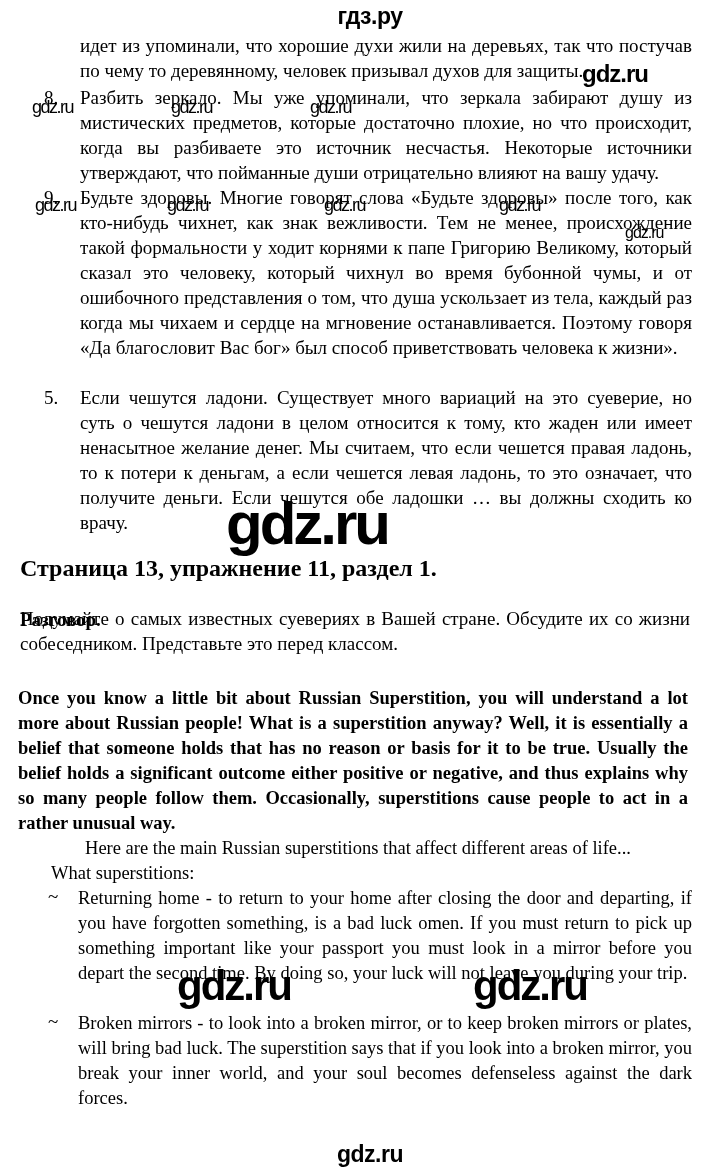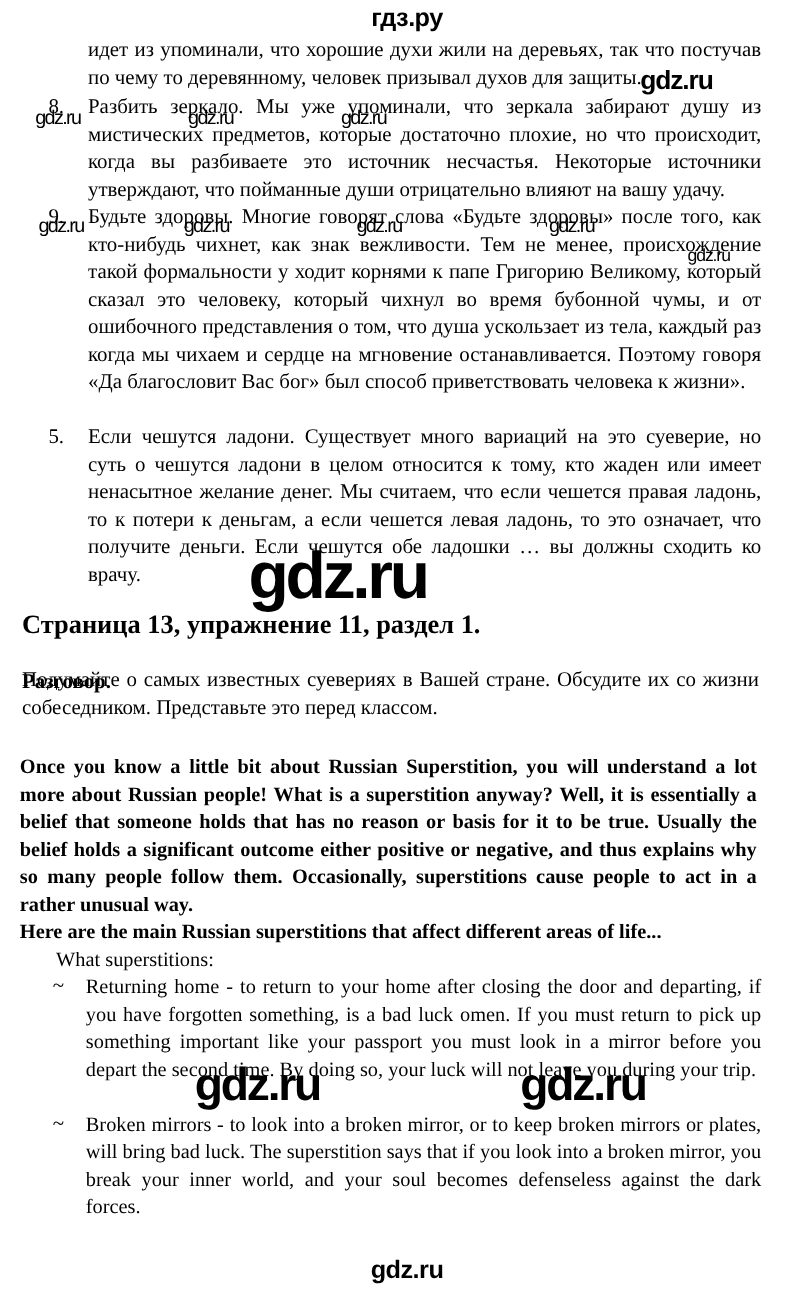--- a/index.html
+++ b/index.html
@@ -34,21 +34,21 @@
   .intro-para   { left: 80px; top: 33px;  width: 612px; }
   .list-item    { left: 80px; width: 612px; }
   .item-8 { top: 85px; }
   .item-9 { top: 185px; }
   .item-10 { top: 385px; }
   .item-number { position: absolute; left: -36px; top: 0; width: 34px; text-align: left; }
   .exercise-heading { left: 20px; top: 556px; font-size: 24px; line-height: 25px; font-weight: bold; }
   .subheading   { left: 20px; top: 607px; font-size: 19px; line-height: 25px; font-weight: bold; }
   .task-para    { left: 20px; top: 606px; width: 670px; }
   .eng-intro    { left: 18px; top: 686px; width: 670px; font-weight: bold; }
-  .transition-line { left: 18px; top: 836px; width: 680px; text-align: left; font-weight: bold; }
+  .transition-line { left: 18px; top: 836px; width: 680px; text-align: center; }
   .luck-heading { left: 51px; top: 861px; text-align: left; }
   .bullet       { left: 78px; width: 614px; }
   .bullet-1 { top: 886px; }
   .bullet-2 { top: 1011px; }
   .bullet-marker { position: absolute; left: -30px; top: -2px; font-size: 19px; }
 
   
   .wm {
     position: absolute;
     font-family: "Liberation Sans", sans-serif;

